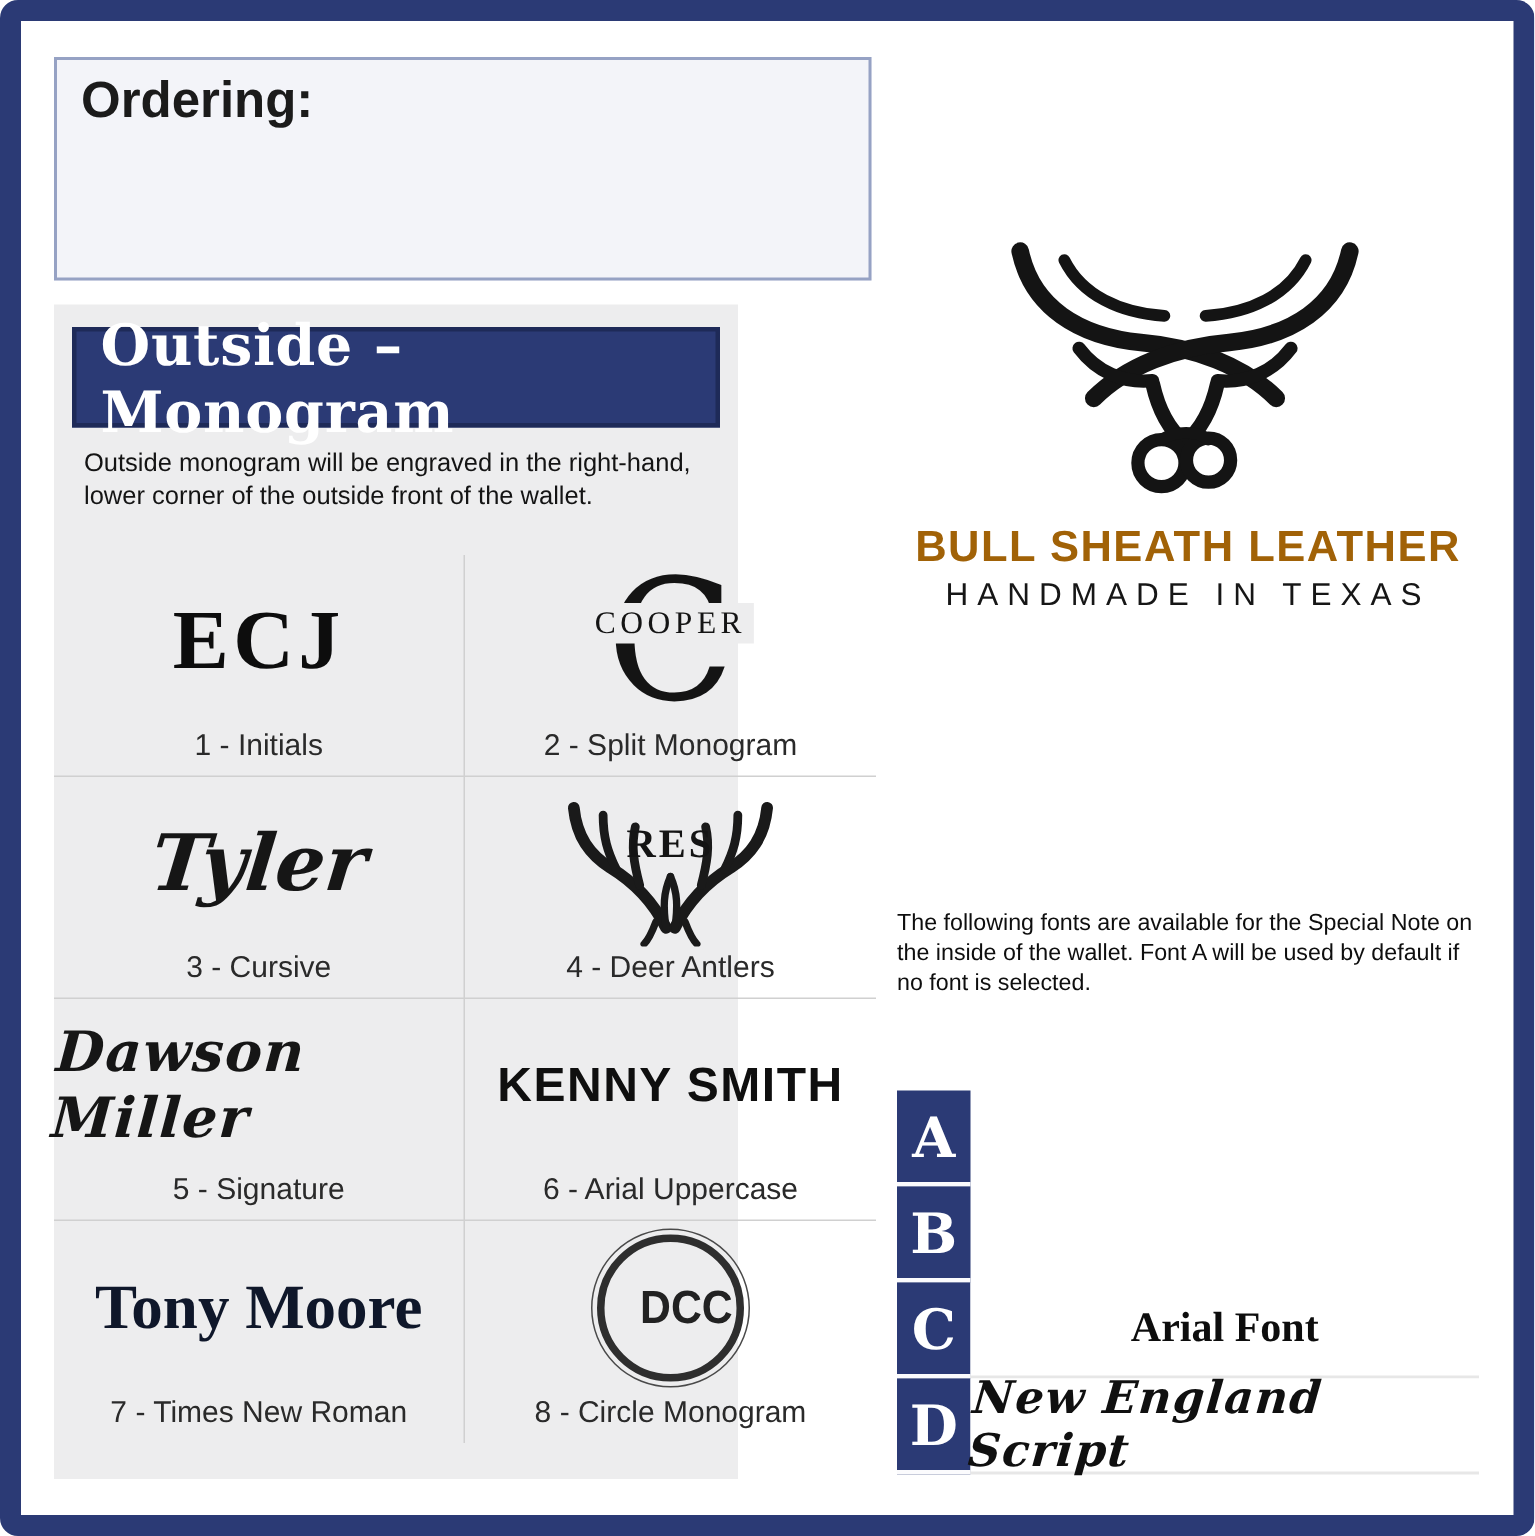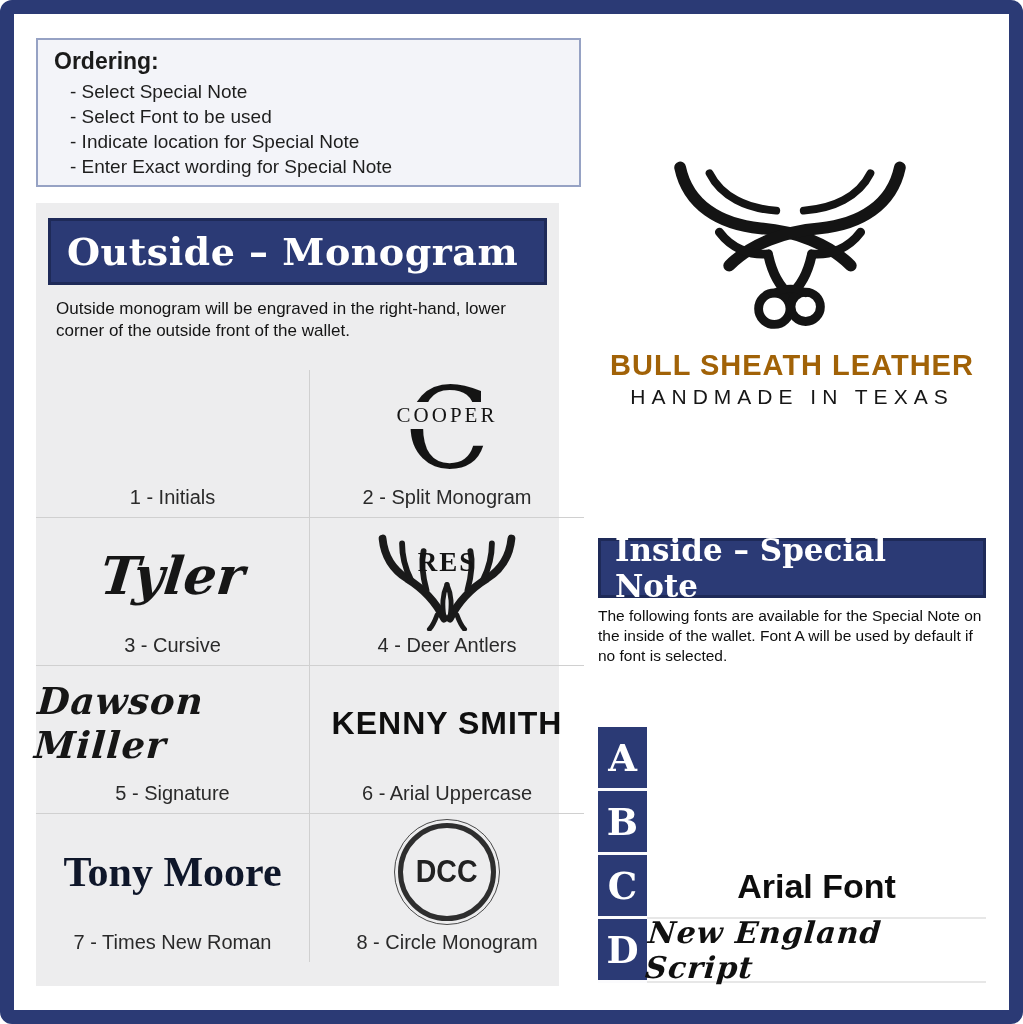--- a/index.html
+++ b/index.html
@@ -11,27 +11,27 @@
     position:absolute;inset:0;border:14px solid #2b3a75;border-radius:12px;
     pointer-events:none;z-index:50;
   }
 
   
   .ordering-box{
     position:absolute;left:36px;top:38px;width:545px;height:149px;
     background:#f3f4f9;border:2px solid #96a2c4;box-sizing:border-box;
     padding:6px 16px;
   }
-  .ordering-title{font-size:23px;font-weight:bold;color:#1b1b1b;margin:2px 0 4px 0;}
+  .ordering-title{font-size:34px;font-weight:bold;color:#1b1b1b;margin:2px 0 4px 0;}
   .ordering-list{margin:0;padding:0 0 0 16px;list-style:none;}
   .ordering-list li{font-size:19px;line-height:25px;color:#1e1e1e;}
 
   
   .left-panel{
-    position:absolute;left:36px;top:203px;width:523px;height:783px;
+    position:absolute;left:36px;top:203px;width:456px;height:783px;
     background:#ededee;
   }
   .section-header{
     background:#2b3a75;border:3px solid #1e2a58;color:#ffffff;
     font-family:"DejaVu Serif",serif;font-weight:bold;
     display:flex;align-items:center;box-sizing:border-box;
   }
   .outside-header{
     margin:15px 12px 0 12px;height:67px;font-size:38px;padding:0 16px;
     letter-spacing:0.5px;
@@ -87,21 +87,21 @@
   }
   .s-arial{
     font-family:"Liberation Sans",sans-serif;font-weight:bold;font-size:32px;
     letter-spacing:1px;color:#0f0f0f;
   }
   .s-times{
     font-family:"Liberation Serif",serif;font-weight:bold;font-size:42px;color:#0f172a;
   }
   .circle-mono{
     position:relative;width:88px;height:88px;border:5px solid #2e2e2e;border-radius:50%;
-    display:flex;align-items:center;justify-content:center;background:transparent;
+    display:flex;align-items:center;justify-content:flex-end;background:transparent;
   }
   .circle-mono::after{
     content:"";position:absolute;inset:-9px;border:1.5px solid #4a4a4a;border-radius:50%;
   }
   .circle-mono span{
     font-family:"Liberation Sans",sans-serif;font-weight:bold;font-size:31px;
     letter-spacing:0px;color:#222;transform:scaleX(0.92);
   }
 
   
@@ -134,47 +134,44 @@
     color:#ffffff;font-family:"DejaVu Serif",serif;font-weight:bold;font-size:37px;
     display:flex;align-items:center;justify-content:center;box-sizing:border-box;
   }
   .font-sample{
     flex:1;background:#ffffff;border-bottom:2px solid #e7e7e7;
     display:flex;align-items:center;justify-content:center;box-sizing:border-box;
   }
   .f-a{font-family:"Liberation Serif",serif;font-weight:bold;font-size:28px;color:#0d0d0d;}
   .f-b{font-family:"DejaVu Serif",serif;font-style:italic;font-size:30px;
        letter-spacing:2px;color:#141414;}
-  .f-c{font-family:Liberation Sans, sans-serif;font-weight:bold;font-size:34px;color:#0d0d0d;}
+  .f-c{font-family:Liberation Serif, serif;font-weight:bold;font-size:28px;color:#0d0d0d;}
   .f-d{font-family:"DejaVu Serif",serif;font-style:italic;font-weight:bold;font-size:30px;
        letter-spacing:1px;color:#101010;transform:skewX(-5deg);}
 </style>
 </head>
 <body>
 
 <div class="page">
   <div class="outer-frame"></div>
 
   <div class="ordering-box">
     <div class="ordering-title">Ordering:</div>
-    <ul class="ordering-list">
-      <li>- Select Special Note</li>
-      <li>- Select Font to be used</li>
-      <li>- Indicate location for Special Note</li>
-      <li>- Enter Exact wording for Special Note</li>
-    </ul>
   </div>
 
   <div class="left-panel">
     <div class="section-header outside-header">Outside – Monogram</div>
     <div class="outside-desc">Outside monogram will be engraved in the right-hand, lower corner of the outside front of the wallet.</div>
 
     <div class="mono-grid">
 
       <div class="cell col-left row-mid">
+        <div class="sample-area">
+            <span class="s-initials">ECJ</span>
+          </div>
         <div class="cell-label">1 - Initials</div>
       </div>
 
       <div class="cell row-mid">
         <div class="sample-area">
           <div class="split-wrap">
             <span class="split-letter">C</span>
             <span class="split-word">COOPER</span>
           </div>
         </div>
@@ -259,21 +256,20 @@
       <path d="M108,118 C112,136 120,150 130,158" stroke-width="10"></path>
       <path d="M152,118 C148,136 140,150 130,158" stroke-width="10"></path>
       <circle cx="114" cy="172" r="16" stroke-width="9"></circle>
       <circle cx="146" cy="170" r="15" stroke-width="9"></circle>
       <path d="M114,156 C124,150 138,150 146,156" stroke-width="8"></path>
     </g>
   </svg>
   <div class="brand-name">BULL SHEATH LEATHER</div>
   <div class="brand-tagline">HANDMADE IN TEXAS</div>
 
-  <div class="section-header inside-header">Inside – Special Note</div>
   <div class="inside-desc">The following fonts are available for the Special Note on the inside of the wallet.  Font A will be used by default if no font is selected.</div>
 
   <div class="font-table">
     <div class="font-row">
       <div class="font-badge">A</div>
     </div>
     <div class="font-row">
       <div class="font-badge">B</div>
     </div>
     <div class="font-row">

